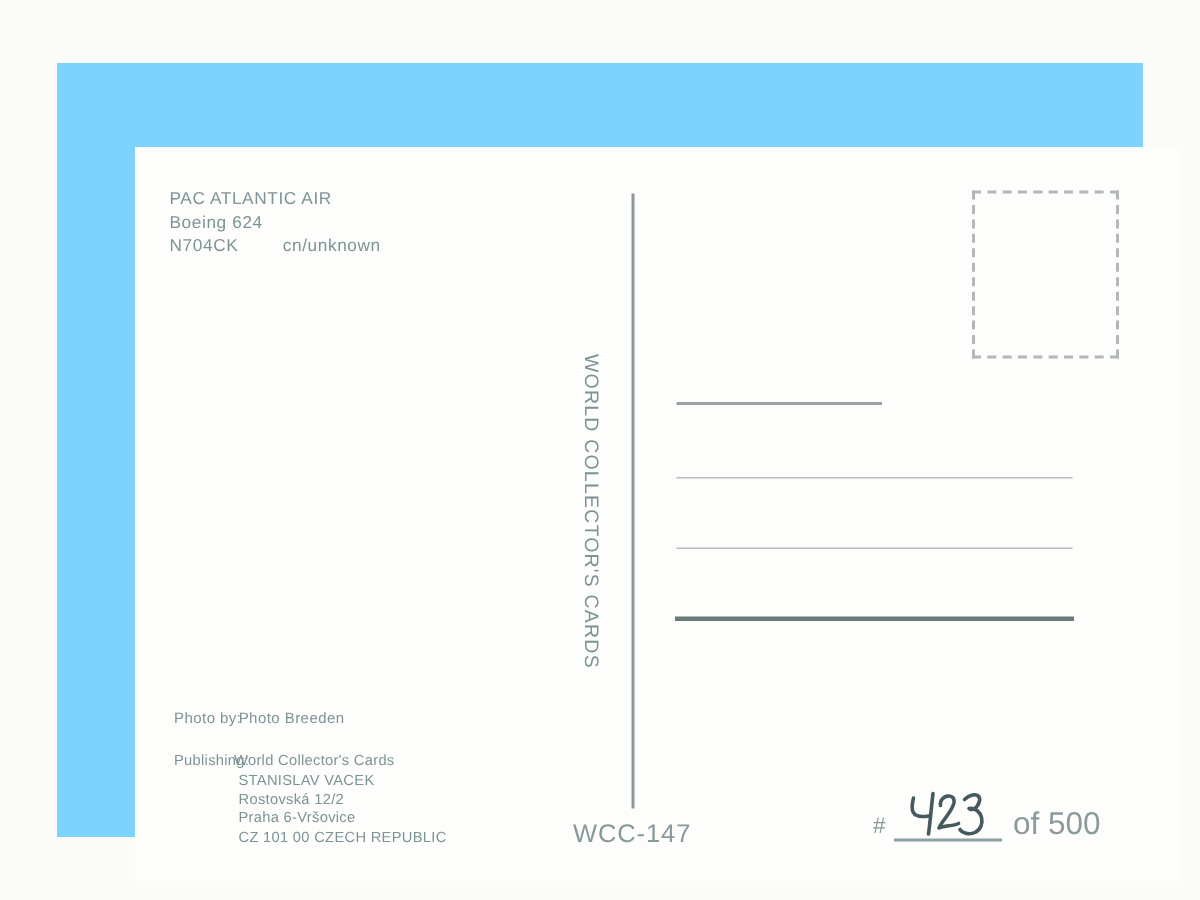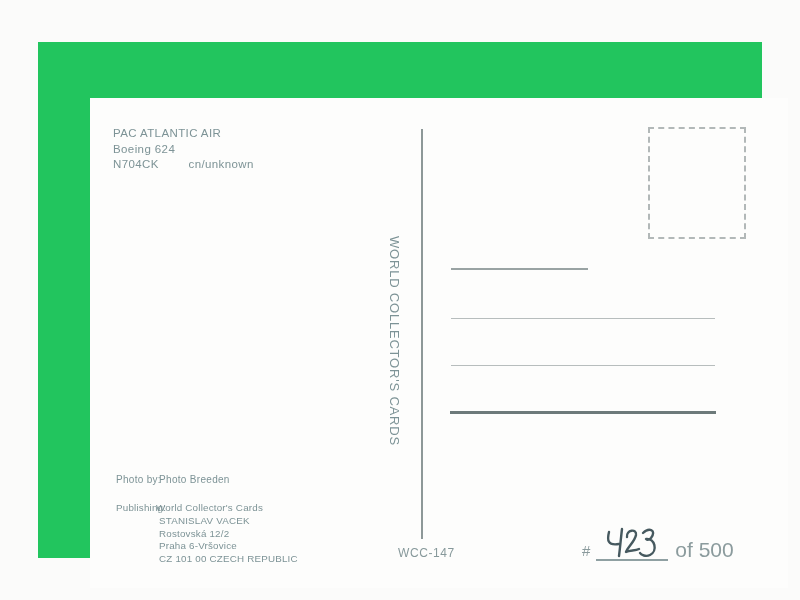--- a/index.html
+++ b/index.html
@@ -8,21 +8,21 @@
     background:#fbfbfa;
     font-family:"Liberation Sans", sans-serif;
     overflow:hidden;
   }
   .scan { position:relative; width:800px; height:600px; }
 
   
   .frame {
     position:absolute; left:38px; top:42px;
     width:724px; height:516px;
-    background:#22c55e;
+    background:#7dd3fc;
   }
   
   .card {
     position:absolute; left:52px; top:56px;
     width:698px; height:490px;
     background:#fdfdfc;
   }
   .card * { position:absolute; }
 
   .ink { color:#7d9396; }
@@ -79,22 +79,22 @@
     font-size:9.8px; line-height:12.8px; letter-spacing:0.2px;
     display:flex; white-space:nowrap;
   }
   .publishing .lbl { position:static; width:40px; flex:none; }
   .publishing .vals { position:static; }
   .publishing .vals div { position:static; }
   .publishing .vals div + div { padding-left:3px; }
 
   
   .wcc {
-    left:308px; top:448px;
-    font-size:12px; letter-spacing:0.6px;
+    left:292px; top:448px;
+    font-size:17px; letter-spacing:0.6px;
     color:#87999b;
   }
 
   
   .serial {
     left:492px; top:430px; height:34px;
     display:flex; align-items:flex-end;
     color:#8a9a9c; white-space:nowrap;
   }
   .serial > * { position:static; }

